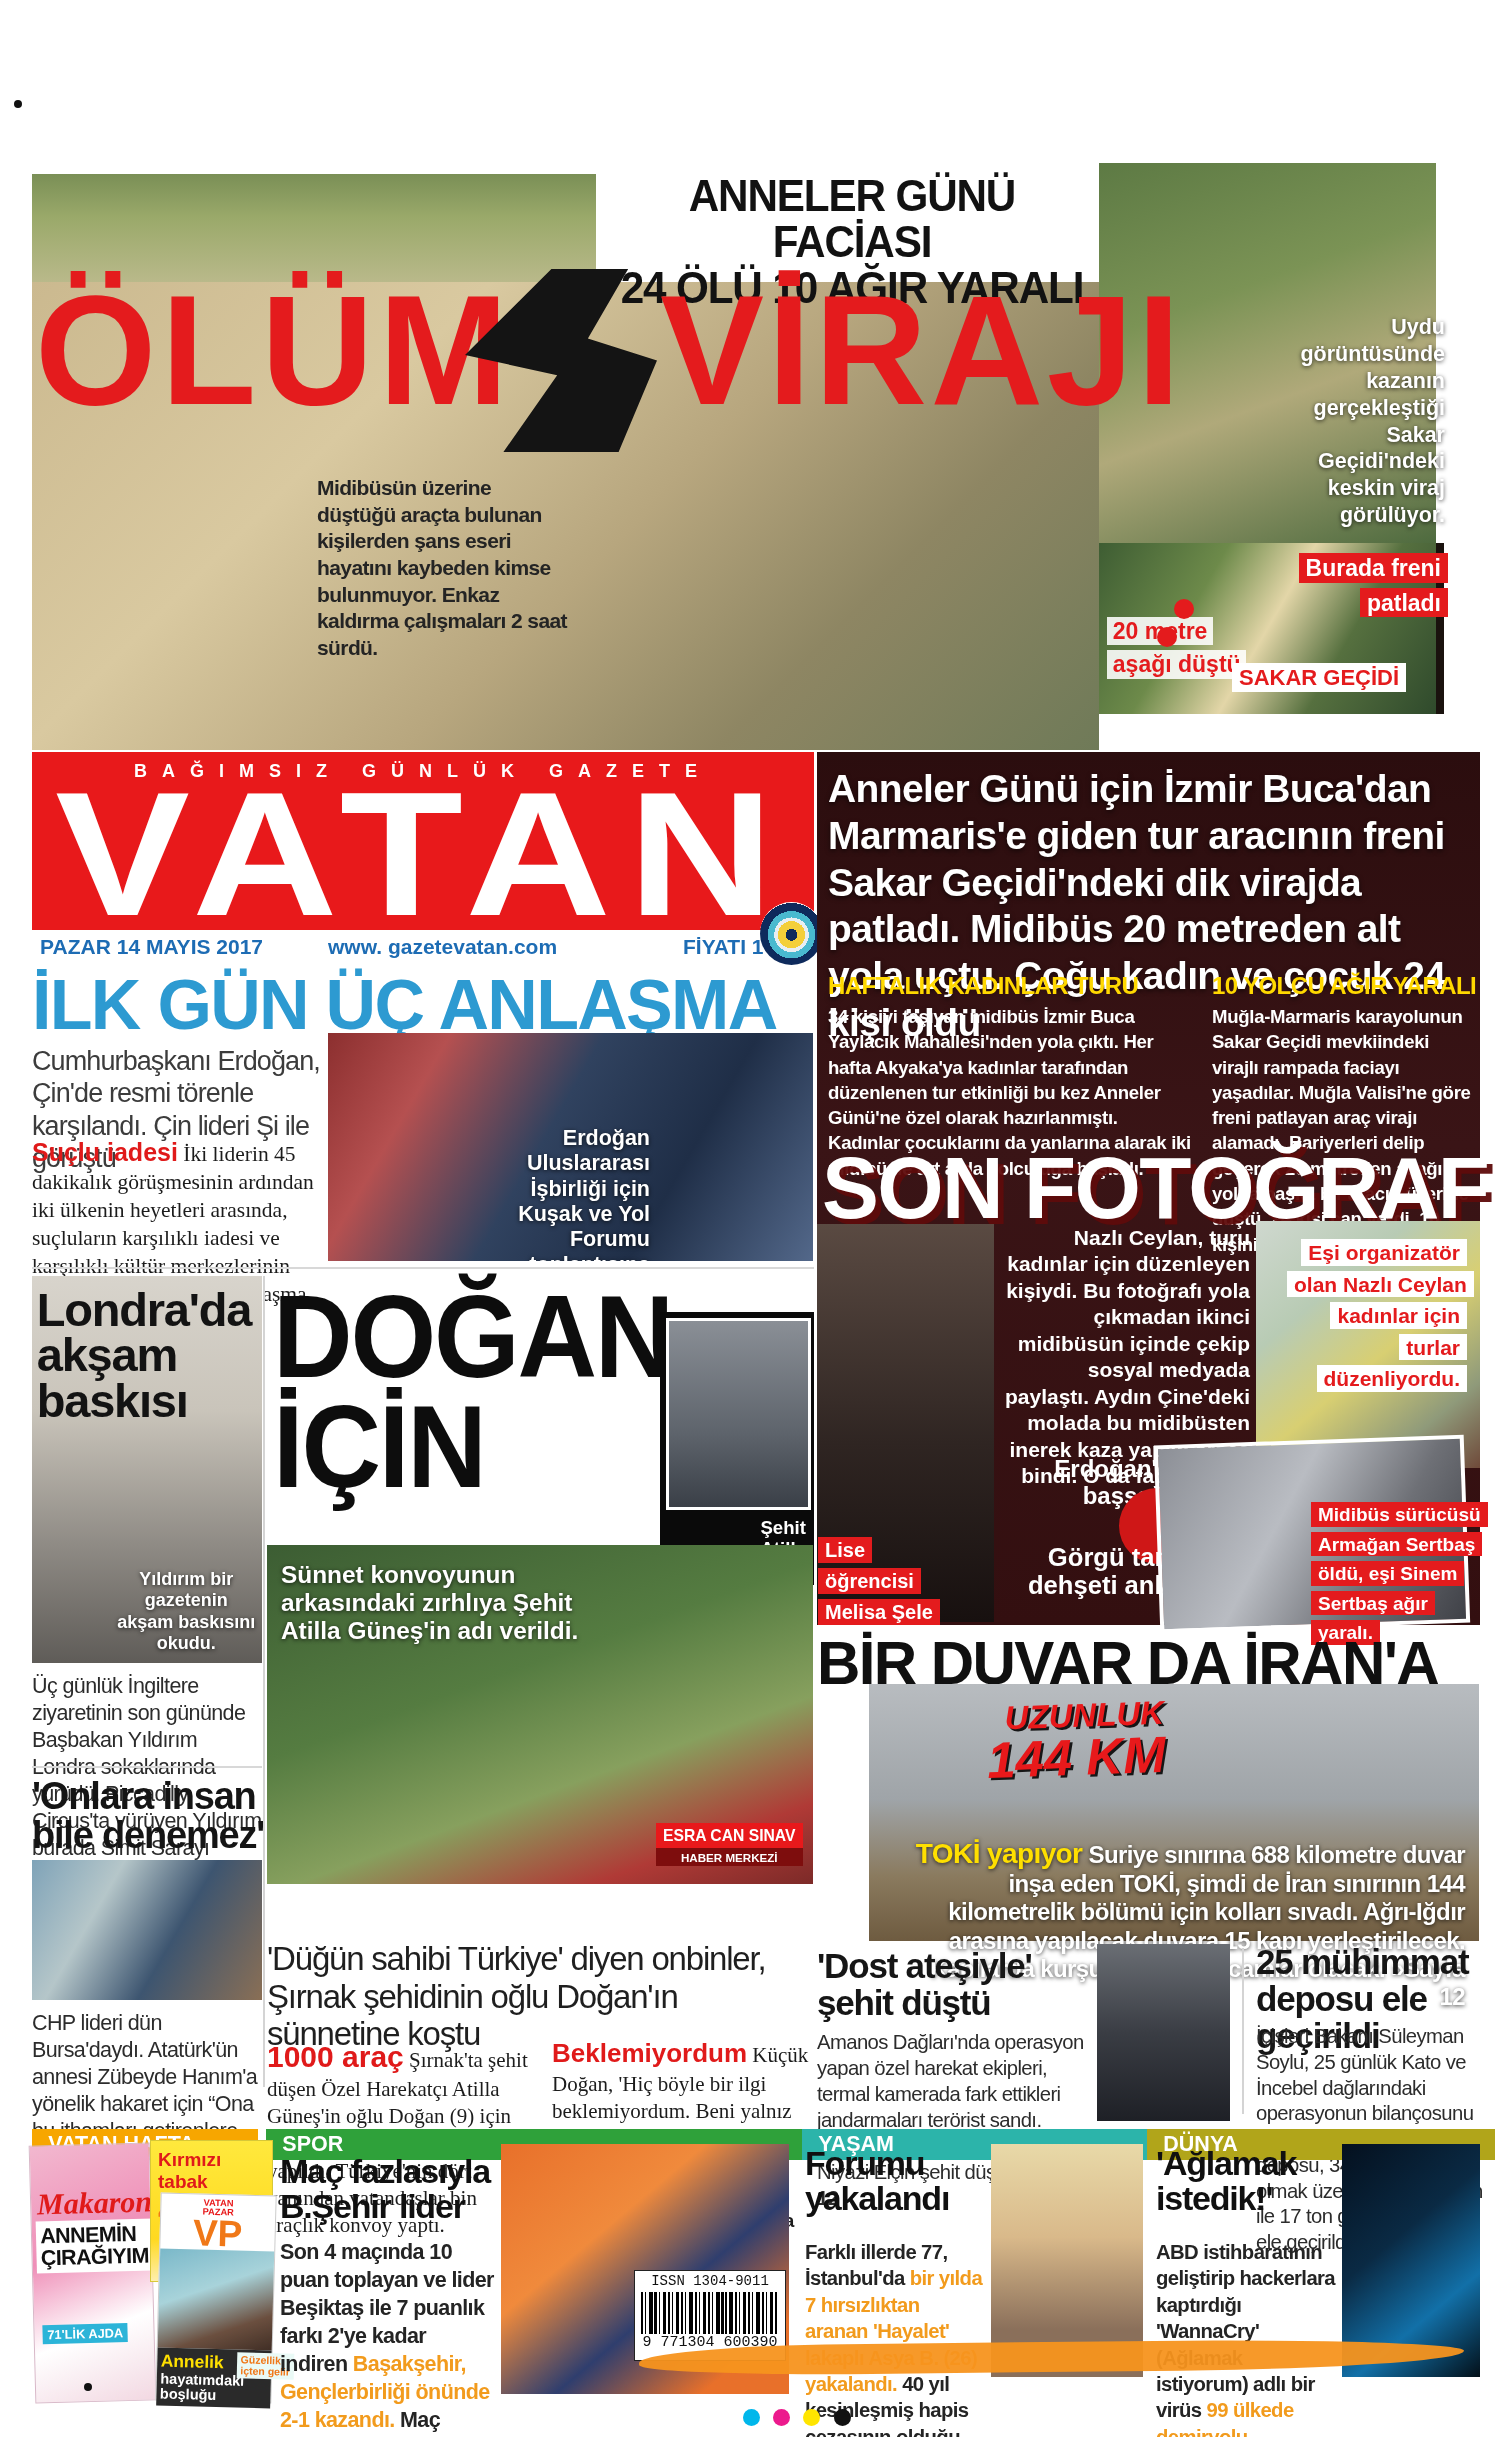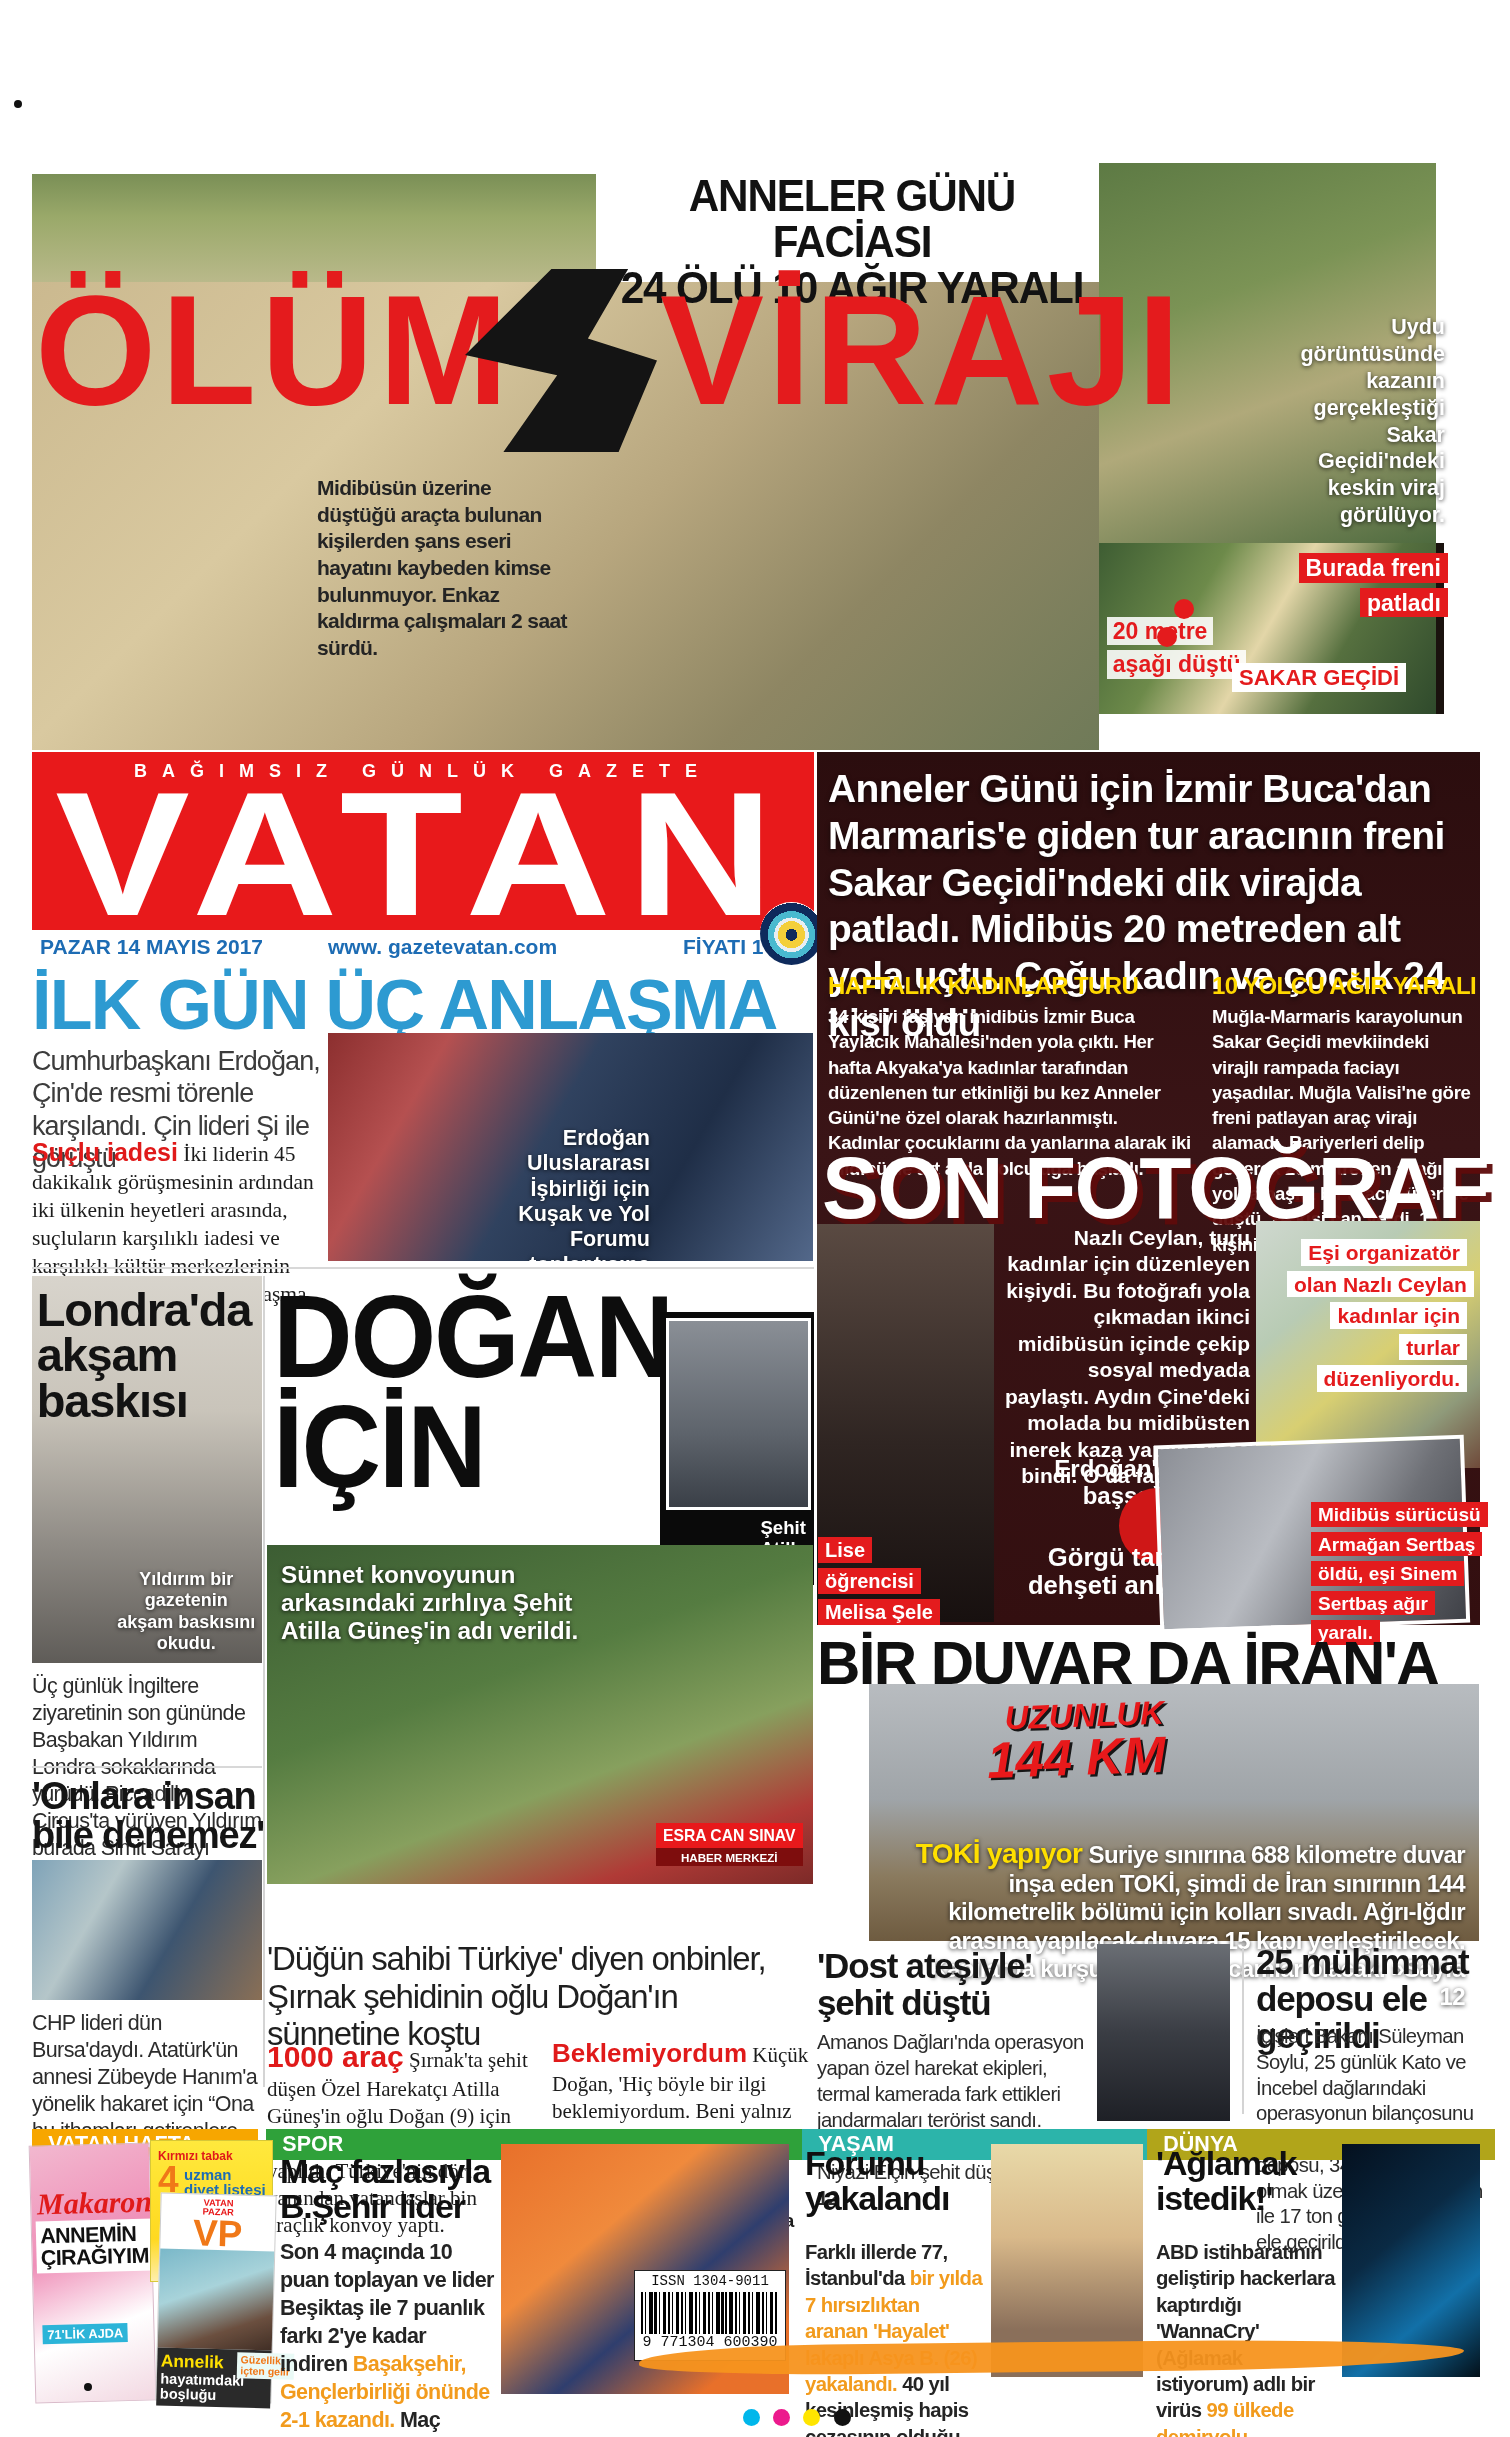--- a/index.html
+++ b/index.html
@@ -207,21 +207,21 @@
   <div class="abs bar" style="left:802px;top:2129px;width:340px;height:31px;background:#2cb4aa;">YAŞAM</div>
   <div class="abs bar" style="left:1147px;top:2129px;width:332px;height:31px;background:#b1a51a;">DÜNYA</div>
 
   <div class="abs photo ph-magpink" style="left:32px;top:2144px;width:119px;height:256px;transform:rotate(-1.5deg);border:1.2px solid #d8b8c8;">
     <div class="serif" style="color:#e01a1a;font-size:30px;font-weight:bold;font-style:italic;padding:41px 0 0 5.8px;">Makaron</div>
     <div class="hl preline" style="color:#111;font-size:21.5px;line-height:1.05;background:#fff;display:inline-block;padding:3.5px 4.7px;margin-left:3.5px;letter-spacing:-0.6px;">ANNEMİN
 ÇIRAĞIYIM</div>
     <div style="margin:52px 0 0 8.1px;display:inline-block;background:#2cb4d8;color:#fff;font-size:12.8px;font-weight:bold;padding:1.7px 4.7px;">71'LİK AJDA</div>
   </div>
   <div class="abs photo ph-magyellow" style="left:150px;top:2140px;width:121px;height:140px;border:1.2px solid #d8c838;">
-    <div style="color:#e01a1a;font-size:12px;font-weight:bold;padding:8.1px 0 0 7px;">Kırmızı tabak</div>
+    <div style="color:#e01a1a;font-size:19px;font-weight:bold;padding:8.1px 0 0 7px;">Kırmızı tabak</div>
     <span class="hl" style="color:#f07818;font-size:37px;float:left;padding-left:7px;line-height:.9;">4</span>
     <div class="preline" style="color:#1d6cb4;font-size:15px;font-weight:bold;padding:3.5px 0 0 33px;line-height:1.05;">uzman
 diyet listesi</div>
   </div>
   <div class="abs" style="left:158px;top:2194px;width:114px;height:206px;background:#fff;border:1.2px solid #ccc;transform:rotate(1.5deg);">
     <div class="preline center" style="color:#e8191b;font-size:9.3px;font-weight:bold;line-height:1;padding-top:3.5px;">VATAN
 PAZAR</div>
     <div class="hl center" style="color:#f07818;font-size:37px;line-height:.9;">VP</div>
     <div class="photo ph-vpphoto" style="width:100%;height:99px;"></div>
     <div style="background:#2a2a2a;padding:2.3px 3.5px;height:53px;">

